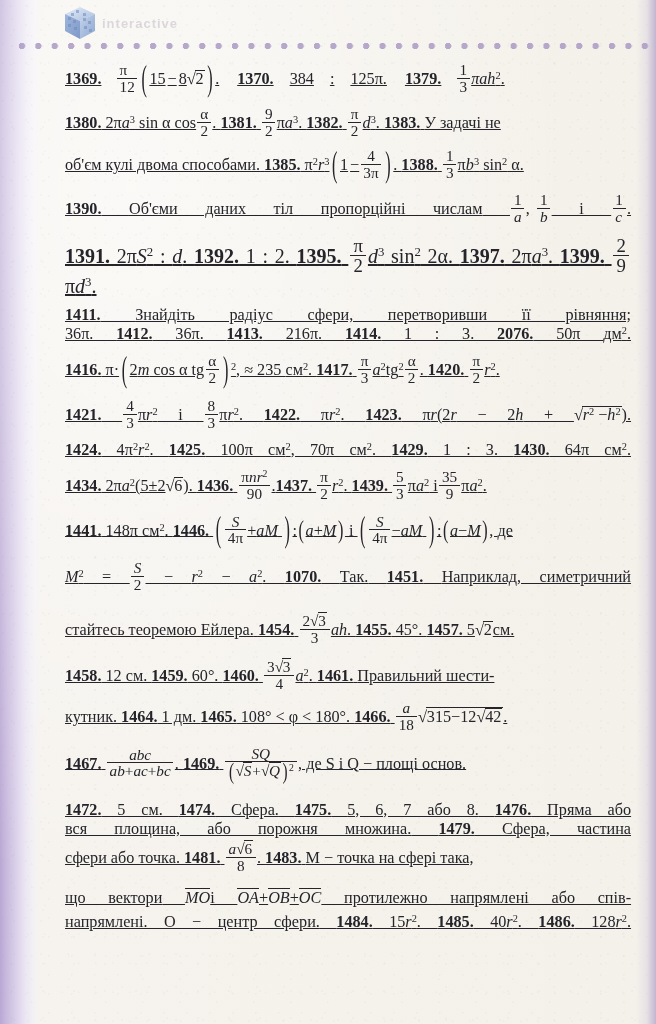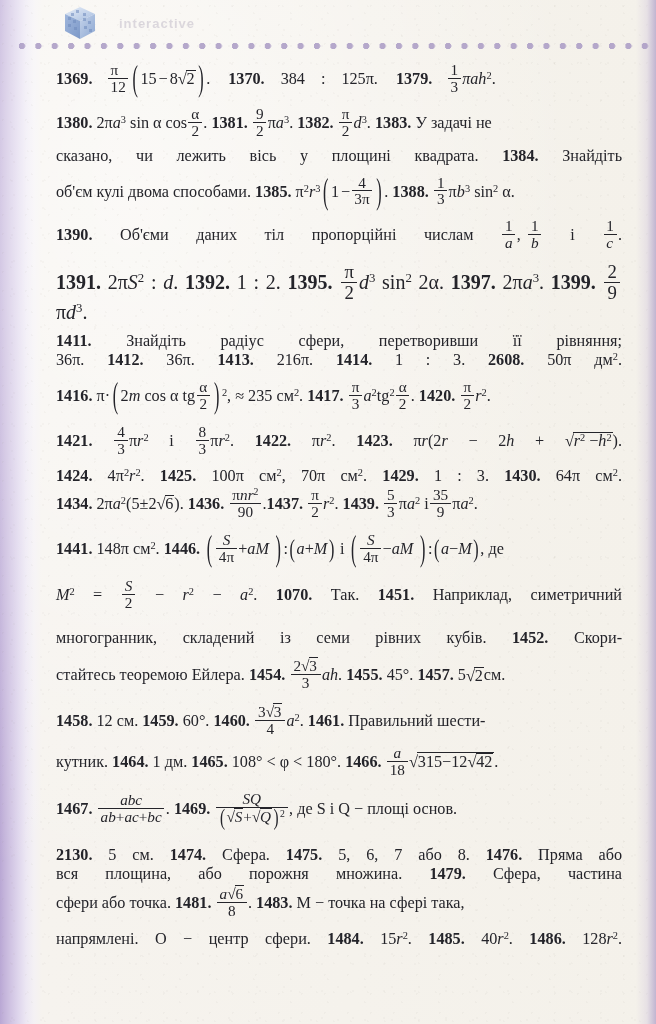--- a/index.html
+++ b/index.html
@@ -35,39 +35,39 @@
   #right-edge {
     position:absolute; top:0; right:0; width:20px; height:100%;
     background:linear-gradient(90deg, rgba(218,210,226,0) 0%, rgba(205,194,219,.35) 55%, rgba(176,160,200,.75) 100%);
     pointer-events:none;
   }
 
   
   #header { position:absolute; left:0; top:0; width:100%; height:56px; }
   #cube { position:absolute; left:62px; top:5px; width:36px; height:38px; }
   #hdr-ghost {
-    position:absolute; left:119px; top:16px;
+    position:absolute; left:102px; top:16px;
     font-family:"Liberation Sans", sans-serif;
     font-size:13px; letter-spacing:1px; font-weight:700;
     color:rgba(150,140,165,.30);
     white-space:nowrap;
   }
   #dots {
     position:absolute; left:18px; top:41px; width:640px; height:10px;
     background-image:radial-gradient(circle at 4px 5px, #a99ac4 0 3.1px, rgba(0,0,0,0) 3.4px);
     background-size:16.4px 10px; background-repeat:repeat-x;
     opacity:.85;
   }
 
   
   #content {
     position:absolute;
-    left:56px; top:62px; width:566px;
+    left:65px; top:62px; width:566px;
     font-size:16.2px; line-height:1.0; color:#24242a;
-    text-align:justify; text-justify:inter-word;
+    text-align:justify; text-justify:inter-word;text-decoration:underline;
   }
   .b { font-weight:bold; }
   .it { font-style:italic; }
   .sp { display:inline-block; }
 
   
   .blk { text-align:justify; text-align-last:justify; }
 
   
   .row { display:block; margin-bottom:0; }
@@ -171,25 +171,20 @@
     <div class="row" style="margin-bottom:11px;">
       <span class="blk" style="display:block;">
         <span class="b">1369.</span><span class="sp" style="width:14px"></span><span class="frac"><span class="num">π</span><span class="den">12</span></span><span class="paren">(</span>15<span class="sp" style="width:2px"></span>−<span class="sp" style="width:2px"></span>8<span class="sqrt"><span class="rad">√</span><span class="bar">2</span></span><span class="paren">)</span>.<span class="sp" style="width:18px"></span><span class="b">1370.</span><span class="sp" style="width:16px"></span>384<span class="sp" style="width:16px"></span>:<span class="sp" style="width:16px"></span>125π.<span class="sp" style="width:18px"></span><span class="b">1379.</span><span class="sp" style="width:14px"></span><span class="frac"><span class="num">1</span><span class="den">3</span></span><span class="it">πah</span><sup>2</sup>.
       </span>
     </div>
 
     <div class="row" style="margin-bottom:10px;">
       <span class="b">1380.</span> 2π<span class="it">a</span><sup>3</sup> sin α cos<span class="frac"><span class="num">α</span><span class="den">2</span></span>. <span class="b">1381.</span> <span class="frac"><span class="num">9</span><span class="den">2</span></span>π<span class="it">a</span><sup>3</sup>. <span class="b">1382.</span> <span class="frac"><span class="num">π</span><span class="den">2</span></span><span class="it">d</span><sup>3</sup>. <span class="b">1383.</span> <span>У задачi не</span>
     </div>
 
-    <div class="row" style="margin-bottom:10px;">
-      <span class="blk" style="display:block;">
-        <span>сказано, чи лежить вiсь у площинi квадрата.</span> <span class="b">1384.</span> <span>Знайдiть</span>
-      </span>
-    </div>
 
     <div class="row" style="margin-bottom:11px;">
       <span>об'єм кулi двома способами.</span> <span class="b">1385.</span> π<sup>2</sup><span class="it">r</span><sup>3</sup><span class="paren">(</span>1<span class="sp" style="width:2px"></span>−<span class="frac"><span class="num">4</span><span class="den">3π</span></span><span class="paren">)</span>. <span class="b">1388.</span> <span class="frac"><span class="num">1</span><span class="den">3</span></span>π<span class="it">b</span><sup>3</sup> sin<sup>2</sup> α.
     </div>
 
     <div class="row" style="margin-bottom:11px;">
       <span class="blk" style="display:block;">
         <span class="b">1390.</span> <span>Об'єми даних тiл пропорцiйнi числам</span> <span class="frac"><span class="num">1</span><span class="den"><span class="it">a</span></span></span>,<span class="sp" style="width:6px"></span><span class="frac"><span class="num">1</span><span class="den"><span class="it">b</span></span></span> i <span class="frac"><span class="num">1</span><span class="den"><span class="it">c</span></span></span>.
       </span>
     </div>
@@ -199,92 +194,92 @@
     </div>
 
     <div class="row" style="margin-bottom:3px;">
       <span class="blk" style="display:block;">
         <span class="b">1411.</span> <span>Знайдiть радiус сфери, перетворивши її рiвняння;</span>
       </span>
     </div>
 
     <div class="row" style="margin-bottom:11px;">
       <span class="blk" style="display:block;">
-        36π. <span class="b">1412.</span> 36π. <span class="b">1413.</span> 216π. <span class="b">1414.</span> 1 : 3. <span class="b">2608.</span> 50π <span style="display:inline">дм</span><sup>2</sup>.
+        36π. <span class="b">1412.</span> 36π. <span class="b">1413.</span> 216π. <span class="b">1414.</span> 1 : 3. <span class="b">2076.</span> 50π <span style="display:inline">дм</span><sup>2</sup>.
       </span>
     </div>
 
     <div class="row" style="margin-bottom:12px;">
       <span class="b">1416.</span> π·<span class="paren">(</span>2<span class="it">m</span> cos α tg<span class="frac"><span class="num">α</span><span class="den">2</span></span><span class="paren">)</span><sup>2</sup>, ≈ 235 <span style="display:inline">см</span><sup>2</sup>. <span class="b">1417.</span> <span class="frac"><span class="num">π</span><span class="den">3</span></span><span class="it">a</span><sup>2</sup>tg<sup>2</sup><span class="frac"><span class="num">α</span><span class="den">2</span></span>. <span class="b">1420.</span> <span class="frac"><span class="num">π</span><span class="den">2</span></span><span class="it">r</span><sup>2</sup>.
     </div>
 
     <div class="row" style="margin-bottom:11px;">
       <span class="blk" style="display:block;">
         <span class="b">1421.</span> <span class="frac"><span class="num">4</span><span class="den">3</span></span>π<span class="it">r</span><sup>2</sup> i <span class="frac"><span class="num">8</span><span class="den">3</span></span>π<span class="it">r</span><sup>2</sup>. <span class="b">1422.</span> π<span class="it">r</span><sup>2</sup>. <span class="b">1423.</span> π<span class="it">r</span>(2<span class="it">r</span> − 2<span class="it">h</span> + <span class="sqrt"><span class="rad">√</span><span class="bar"><span class="it">r</span><sup>2</sup> −<span class="it">h</span><sup>2</sup></span></span>).
       </span>
     </div>
 
-    <div class="row" style="margin-bottom:3px;">
+    <div class="row" style="margin-bottom:11px;">
       <span class="blk" style="display:block;">
         <span class="b">1424.</span> 4π<sup>2</sup><span class="it">r</span><sup>2</sup>. <span class="b">1425.</span> 100π см<sup>2</sup>, 70π см<sup>2</sup>. <span class="b">1429.</span> 1 : 3. <span class="b">1430.</span> 64π см<sup>2</sup>.
       </span>
     </div>
 
     <div class="row" style="margin-bottom:12px;">
       <span class="b">1434.</span> 2π<span class="it">a</span><sup>2</sup>(5±2<span class="sqrt"><span class="rad">√</span><span class="bar">6</span></span>). <span class="b">1436.</span> <span class="frac"><span class="num">π<span class="it">nr</span><sup>2</sup></span><span class="den">90</span></span>.<span class="b">1437.</span> <span class="frac"><span class="num">π</span><span class="den">2</span></span><span class="it">r</span><sup>2</sup>. <span class="b">1439.</span> <span class="frac"><span class="num">5</span><span class="den">3</span></span>π<span class="it">a</span><sup>2</sup> i<span class="frac"><span class="num">35</span><span class="den">9</span></span>π<span class="it">a</span><sup>2</sup>.
     </div>
 
     <div class="row" style="margin-bottom:14px;">
       <span class="b">1441.</span> 148π см<sup>2</sup>. <span class="b">1446.</span> <span class="paren">(</span><span class="frac"><span class="num"><span class="it">S</span></span><span class="den">4π</span></span>+<span class="it">aM</span> <span class="paren">)</span>:<span class="paren-sm">(</span><span class="it">a</span>+<span class="it">M</span><span class="paren-sm">)</span> i <span class="paren">(</span><span class="frac"><span class="num"><span class="it">S</span></span><span class="den">4π</span></span>−<span class="it">aM</span> <span class="paren">)</span>:<span class="paren-sm">(</span><span class="it">a</span>−<span class="it">M</span><span class="paren-sm">)</span>, <span style="display:inline">де</span>
     </div>
 
     <div class="row" style="margin-bottom:19px;">
       <span class="blk" style="display:block;">
         <span class="it">M</span><sup>2</sup> = <span class="frac"><span class="num"><span class="it">S</span></span><span class="den">2</span></span> − <span class="it">r</span><sup>2</sup> − <span class="it">a</span><sup>2</sup>. <span class="b">1070.</span> <span style="display:inline">Так.</span> <span class="b">1451.</span> <span style="display:inline">Наприклад, симетричний</span>
       </span>
     </div>
 
-    <div class="row" style="margin-bottom:11px;">
-      <span class="blk" style="display:block;">
-        <span style="display:inline">многогранник, складений iз семи рiвних кубiв.</span> <span class="b">1452.</span> <span style="display:inline">Скори-</span>
-      </span>
-    </div>
 
     <div class="row" style="margin-bottom:12px;">
       <span style="display:inline">стайтесь теоремою Ейлера.</span> <span class="b">1454.</span> <span class="frac"><span class="num">2<span class="sqrt"><span class="rad">√</span><span class="bar">3</span></span></span><span class="den">3</span></span><span class="it">ah</span>. <span class="b">1455.</span> 45°. <span class="b">1457.</span> 5<span class="sqrt"><span class="rad">√</span><span class="bar">2</span></span>см.
     </div>
 
     <div class="row" style="margin-bottom:8px;">
       <span class="b">1458.</span> 12 см. <span class="b">1459.</span> 60°. <span class="b">1460.</span> <span class="frac"><span class="num">3<span class="sqrt"><span class="rad">√</span><span class="bar">3</span></span></span><span class="den">4</span></span><span class="it">a</span><sup>2</sup>. <span class="b">1461.</span> <span style="display:inline">Правильний шести-</span>
     </div>
 
     <div class="row" style="margin-bottom:13px;">
       <span style="display:inline">кутник.</span> <span class="b">1464.</span> 1 дм. <span class="b">1465.</span> 108° &lt; φ &lt; 180°. <span class="b">1466.</span> <span class="frac"><span class="num"><span class="it">a</span></span><span class="den">18</span></span><span class="sqrt"><span class="rad">√</span><span class="bar">315−12<span class="sqrt"><span class="rad">√</span><span class="bar">42</span></span></span></span>.
     </div>
 
     <div class="row" style="margin-bottom:22px;">
       <span class="b">1467.</span> <span class="frac"><span class="num"><span class="it">abc</span></span><span class="den"><span class="it">ab</span>+<span class="it">ac</span>+<span class="it">bc</span></span></span>. <span class="b">1469.</span> <span class="frac"><span class="num"><span class="it">SQ</span></span><span class="den"><span class="paren-sm">(</span><span class="sqrt"><span class="rad">√</span><span class="bar"><span class="it">S</span></span></span>+<span class="sqrt"><span class="rad">√</span><span class="bar"><span class="it">Q</span></span></span><span class="paren-sm">)</span><sup>2</sup></span></span><span style="display:inline">, де S i Q − площi основ.</span>
     </div>
 
     <div class="row" style="margin-bottom:3px;">
       <span class="blk" style="display:block;">
-        <span class="b">2130.</span> 5 см. <span class="b">1474.</span> <span style="display:inline">Сфера.</span> <span class="b">1475.</span> <span style="display:inline">5, 6, 7 або 8.</span> <span class="b">1476.</span> <span style="display:inline">Пряма або</span>
+        <span class="b">1472.</span> 5 см. <span class="b">1474.</span> <span style="display:inline">Сфера.</span> <span class="b">1475.</span> <span style="display:inline">5, 6, 7 або 8.</span> <span class="b">1476.</span> <span style="display:inline">Пряма або</span>
       </span>
     </div>
 
     <div class="row" style="margin-bottom:3px;">
       <span class="blk" style="display:block;">
         <span style="display:inline">вся площина, або порожня множина.</span> <span class="b">1479.</span> <span style="display:inline">Сфера, частина</span>
       </span>
     </div>
 
     <div class="row" style="margin-bottom:12px;">
       <span style="display:inline">сфери або точка.</span> <span class="b">1481.</span> <span class="frac"><span class="num"><span class="it">a</span><span class="sqrt"><span class="rad">√</span><span class="bar">6</span></span></span><span class="den">8</span></span>. <span class="b">1483.</span> <span style="display:inline">M − точка на сферi така,</span>
     </div>
 
+    <div class="row" style="margin-bottom:8px;">
+      <span class="blk" style="display:block;">
+        <span style="display:inline">що вектори</span> <span class="it vec">MO</span>i <span class="it vec">OA</span>+<span class="it vec">OB</span>+<span class="it vec">OC</span> <span style="display:inline">протилежно напрямленi або спiв-</span>
+      </span>
+    </div>
 
     <div class="row">
       <span class="blk" style="display:block;">
         <span style="display:inline">напрямленi. O − центр сфери.</span> <span class="b">1484.</span> 15<span class="it">r</span><sup>2</sup>. <span class="b">1485.</span> 40<span class="it">r</span><sup>2</sup>. <span class="b">1486.</span> 128<span class="it">r</span><sup>2</sup>.
       </span>
     </div>
 
   </div>
 
 </div>

